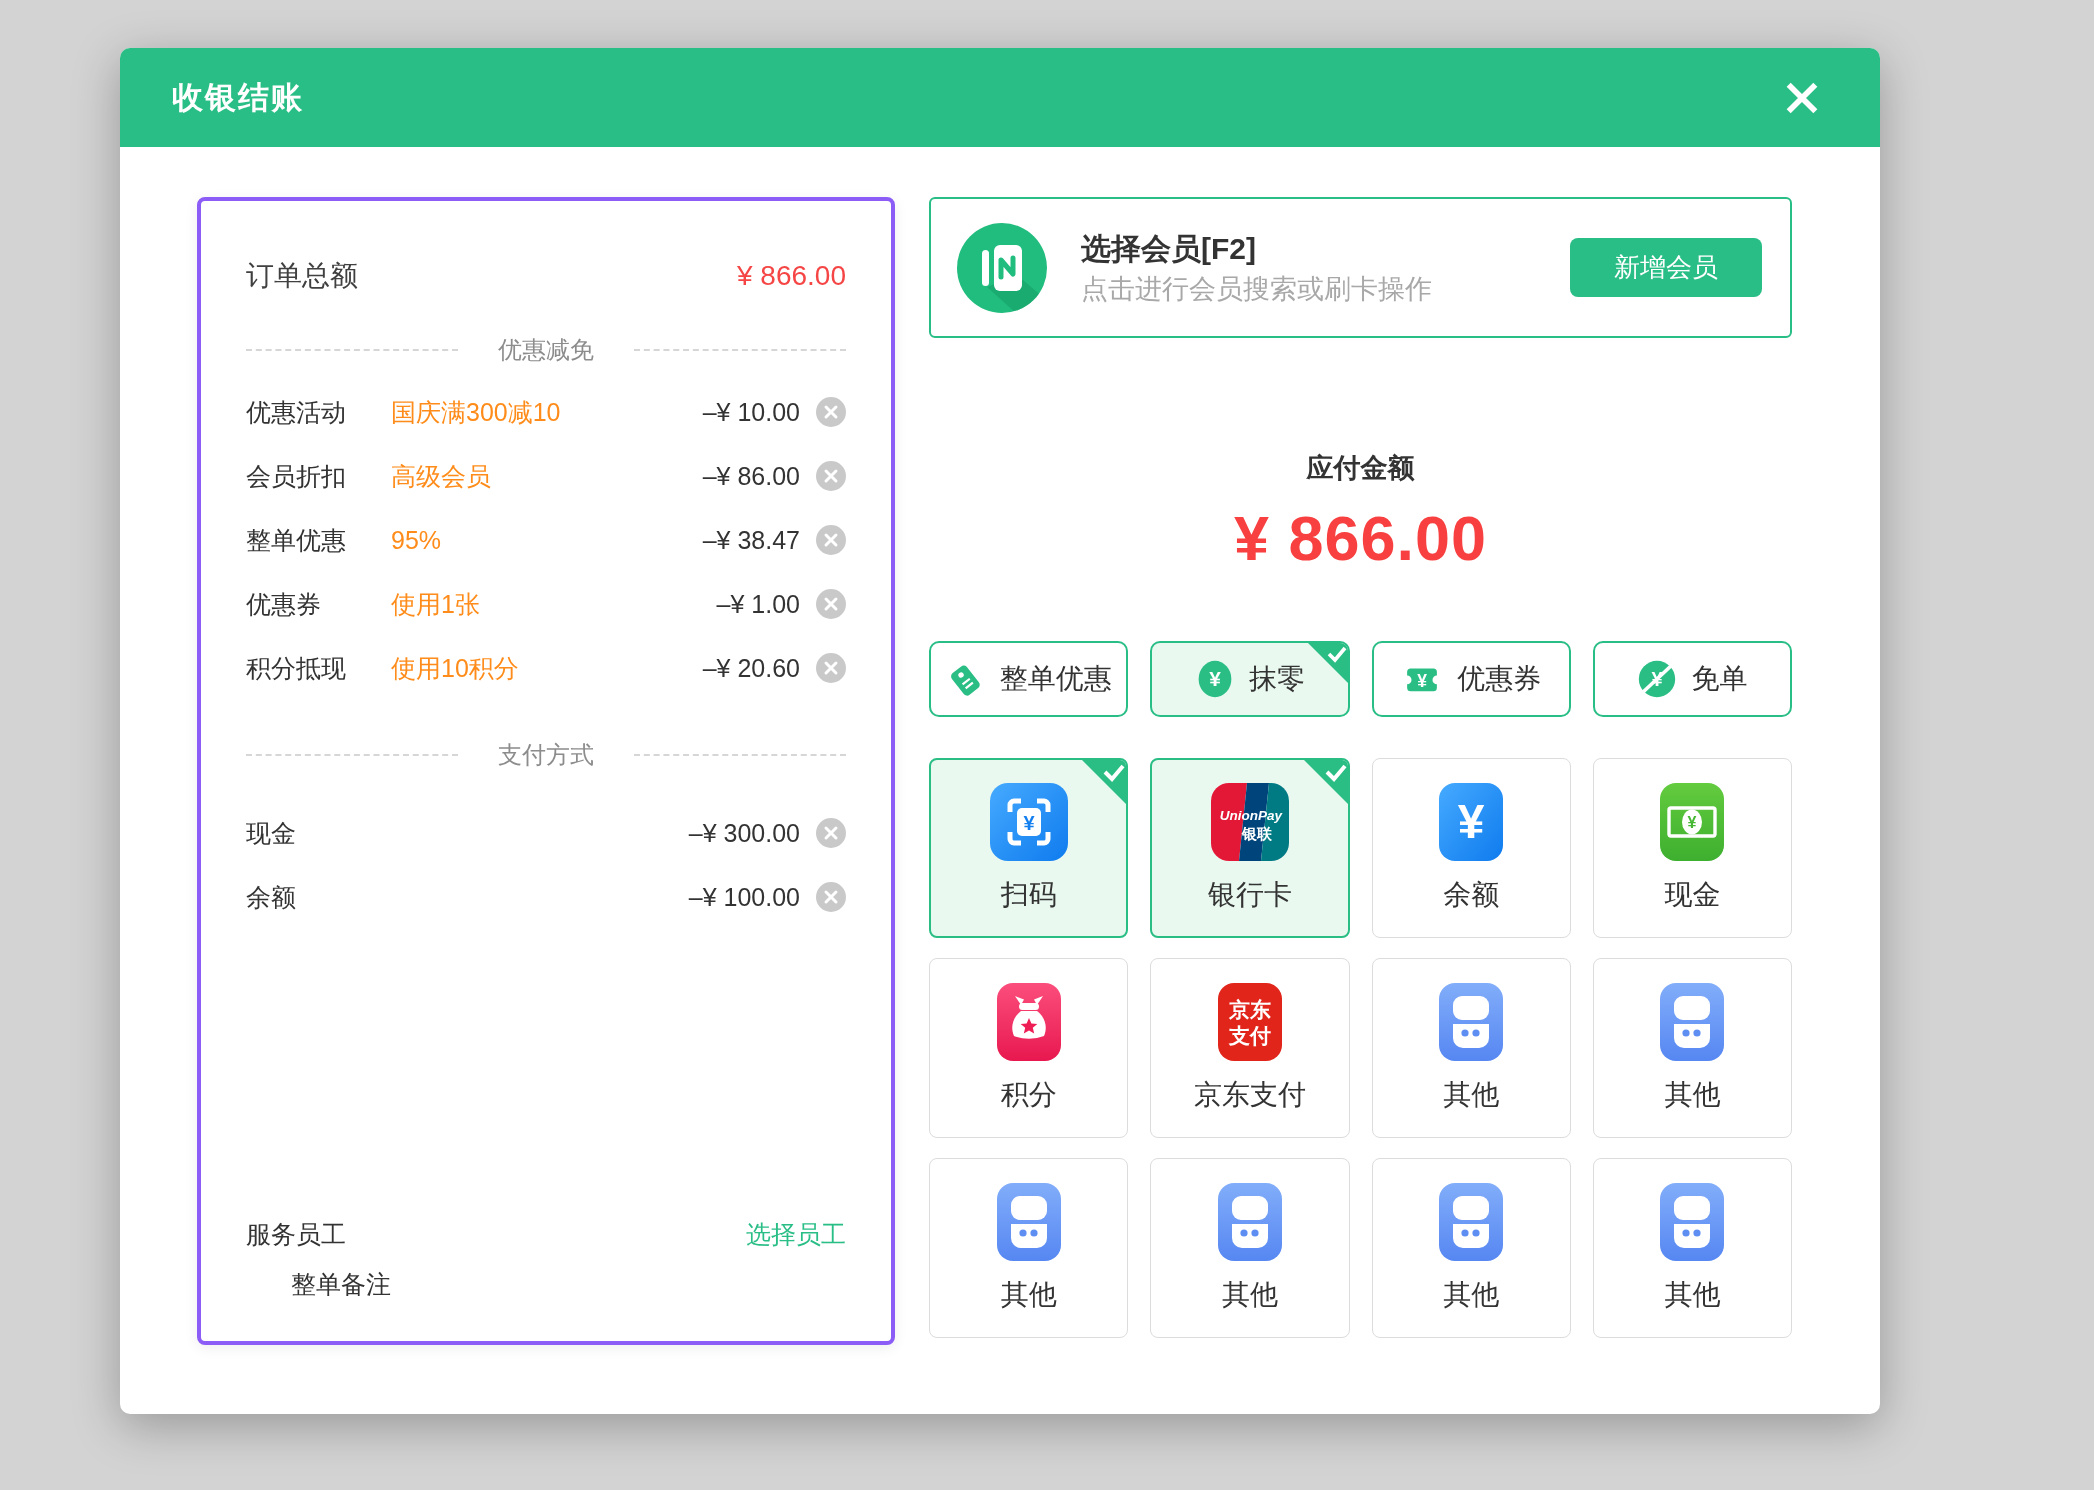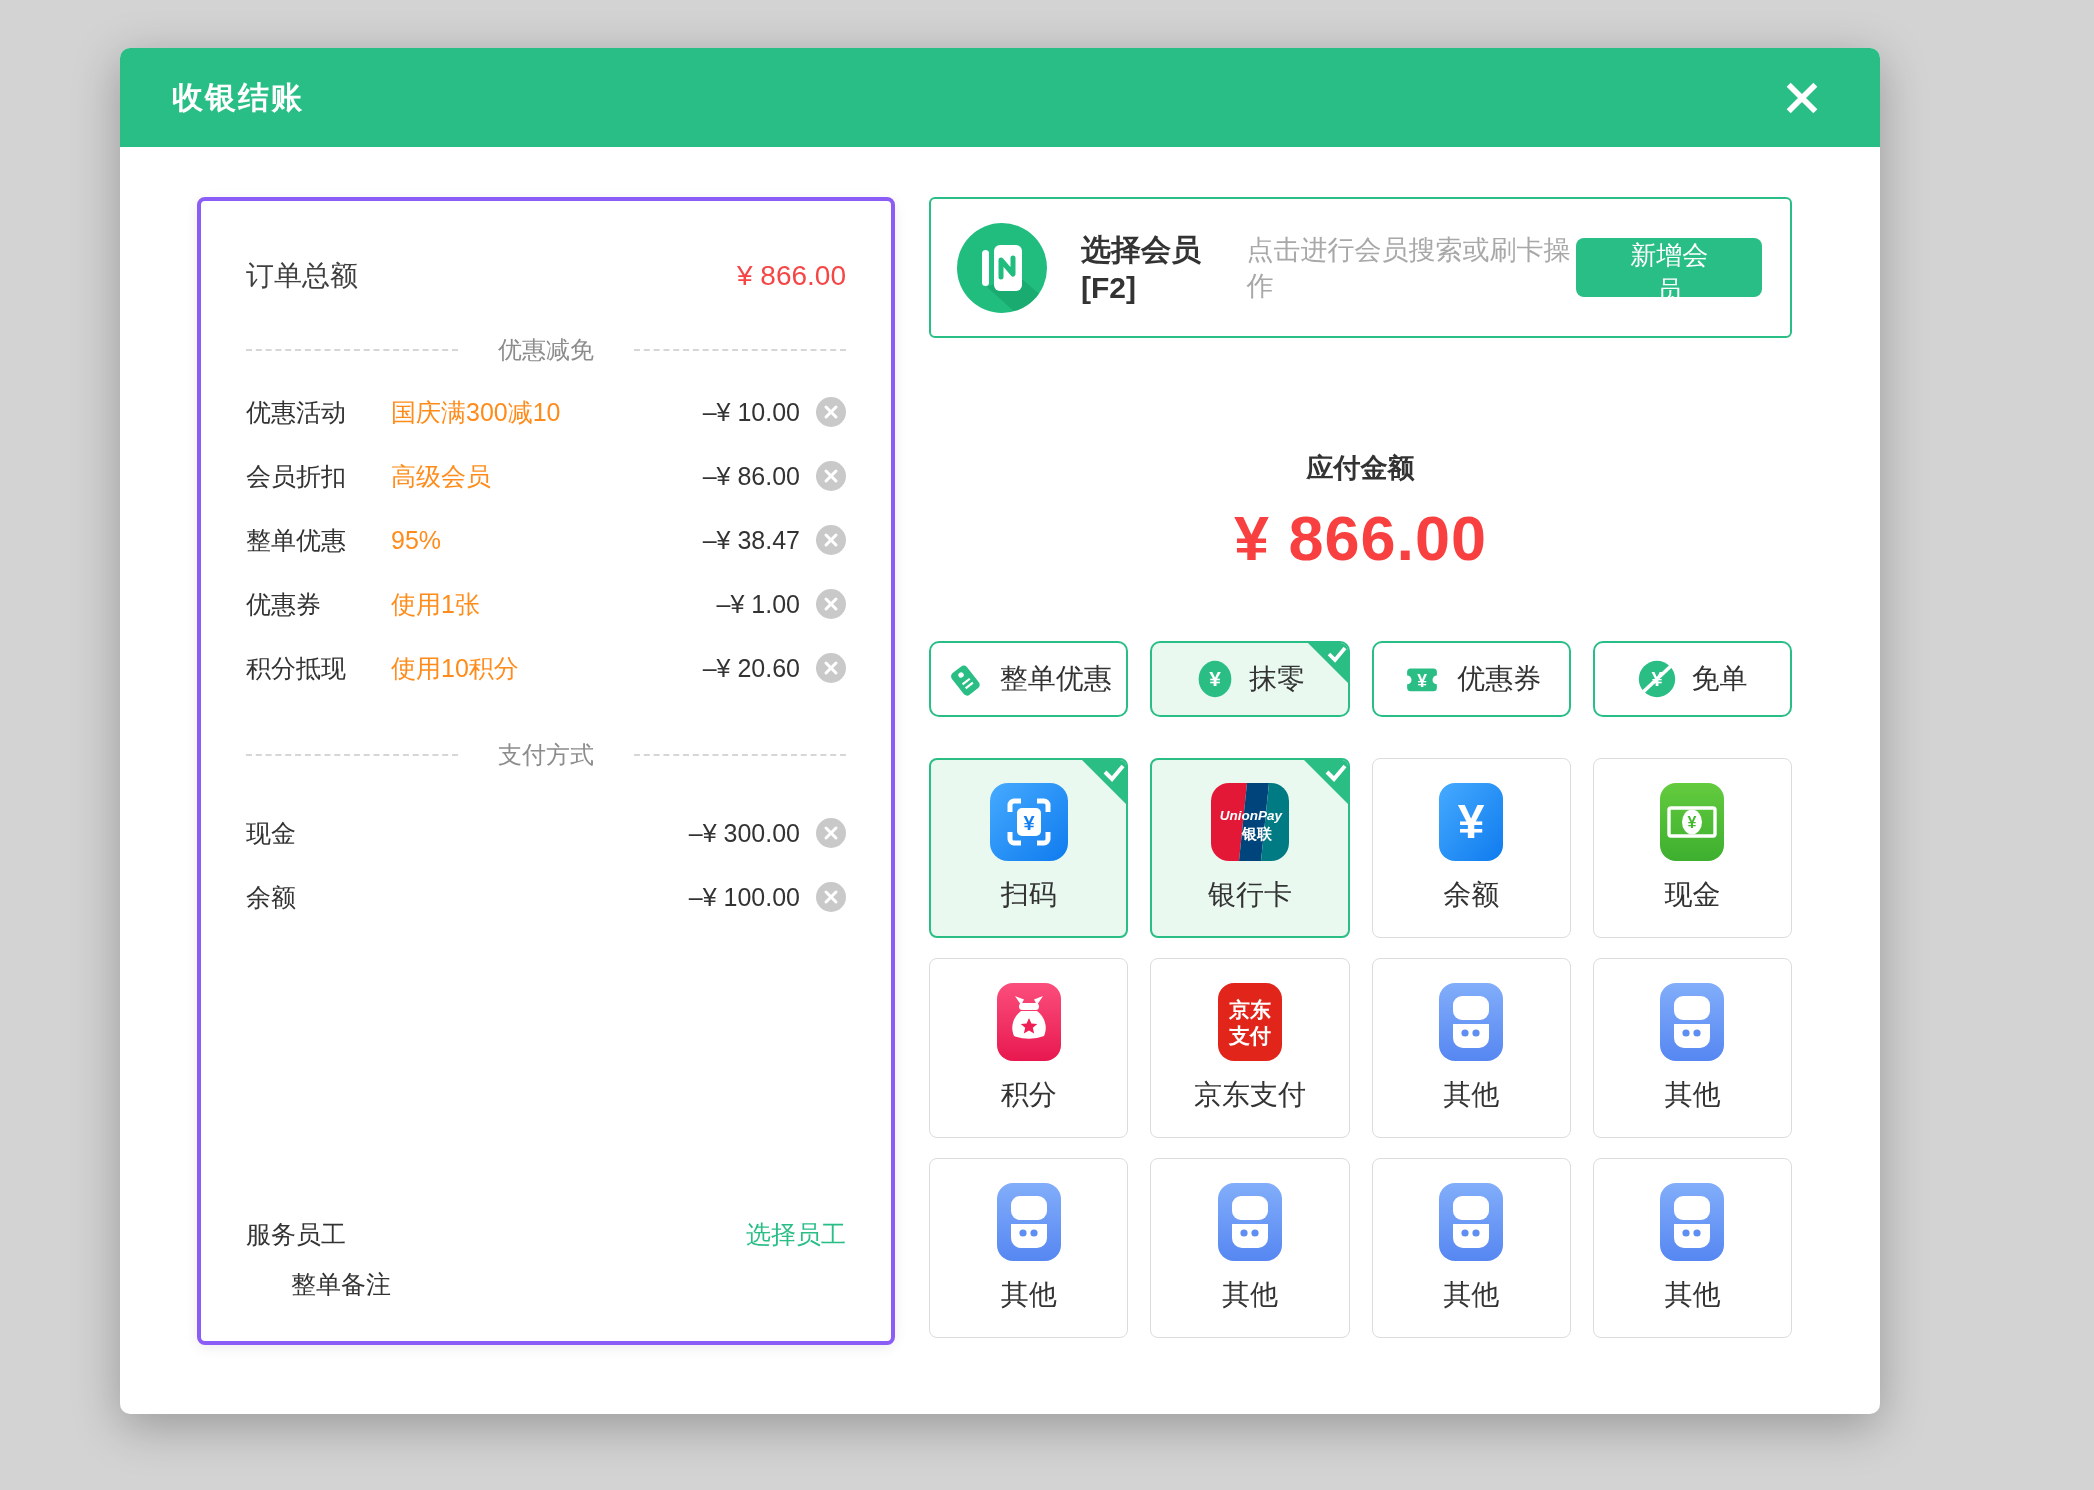--- a/index.html
+++ b/index.html
@@ -64,21 +64,21 @@
   }
 
   
   .right-col { width:863px; flex:none; display:flex; flex-direction:column; }
   .member-box {
     height:141px; border:2px solid #2ABE87; border-radius:6px;
     display:flex; align-items:center; padding:0 28px 0 26px;
     cursor:pointer; background:#fff;
   }
   .member-icon { flex:none; margin-right:34px; line-height:0; }
-  .member-texts { display:flex; flex-direction:row; gap:1px;align-items:center; }
+  .member-texts { display:flex; flex-direction:column; gap:1px; }
   .member-title { font-size:30px; font-weight:700; color:#333; }
   .member-sub { font-size:27px; color:#a8a8a8; }
   .add-member-btn {
     margin-left:auto; background:#2ABE87; color:#fff; border:none; cursor:pointer;
     font-size:26px; padding:0 44px; height:59px; border-radius:8px;
     font-family:inherit;
   }
   .payable { text-align:center; margin-top:112px; }
   .payable-label { font-size:27px; font-weight:600; color:#333; }
   .payable-amount { font-size:63px; font-weight:600; color:#F84040; margin-top:16px; letter-spacing:1px; }

